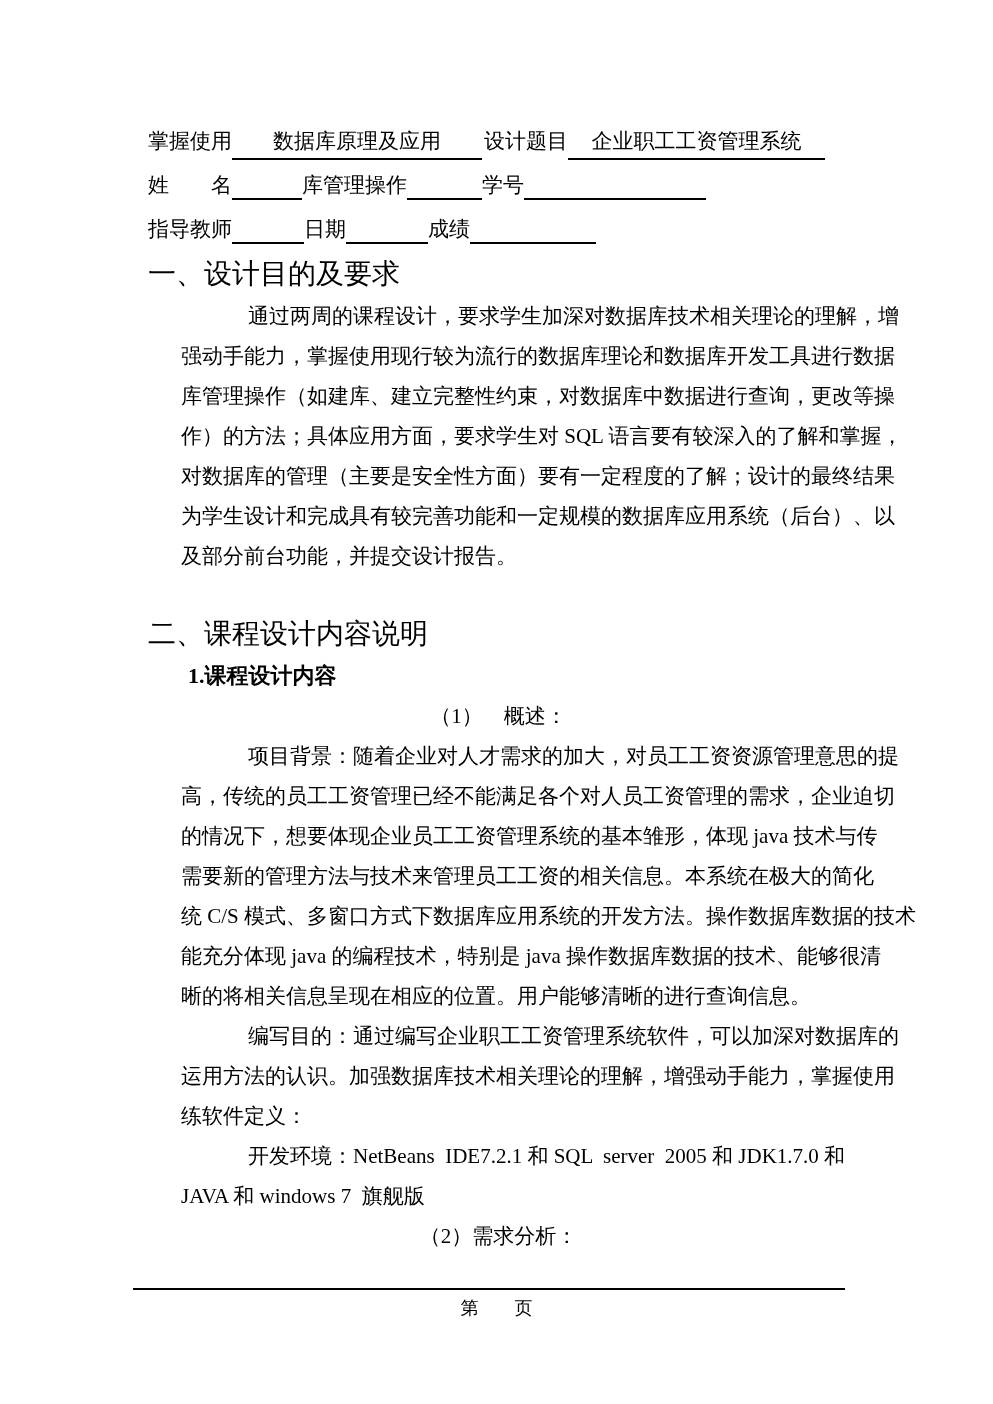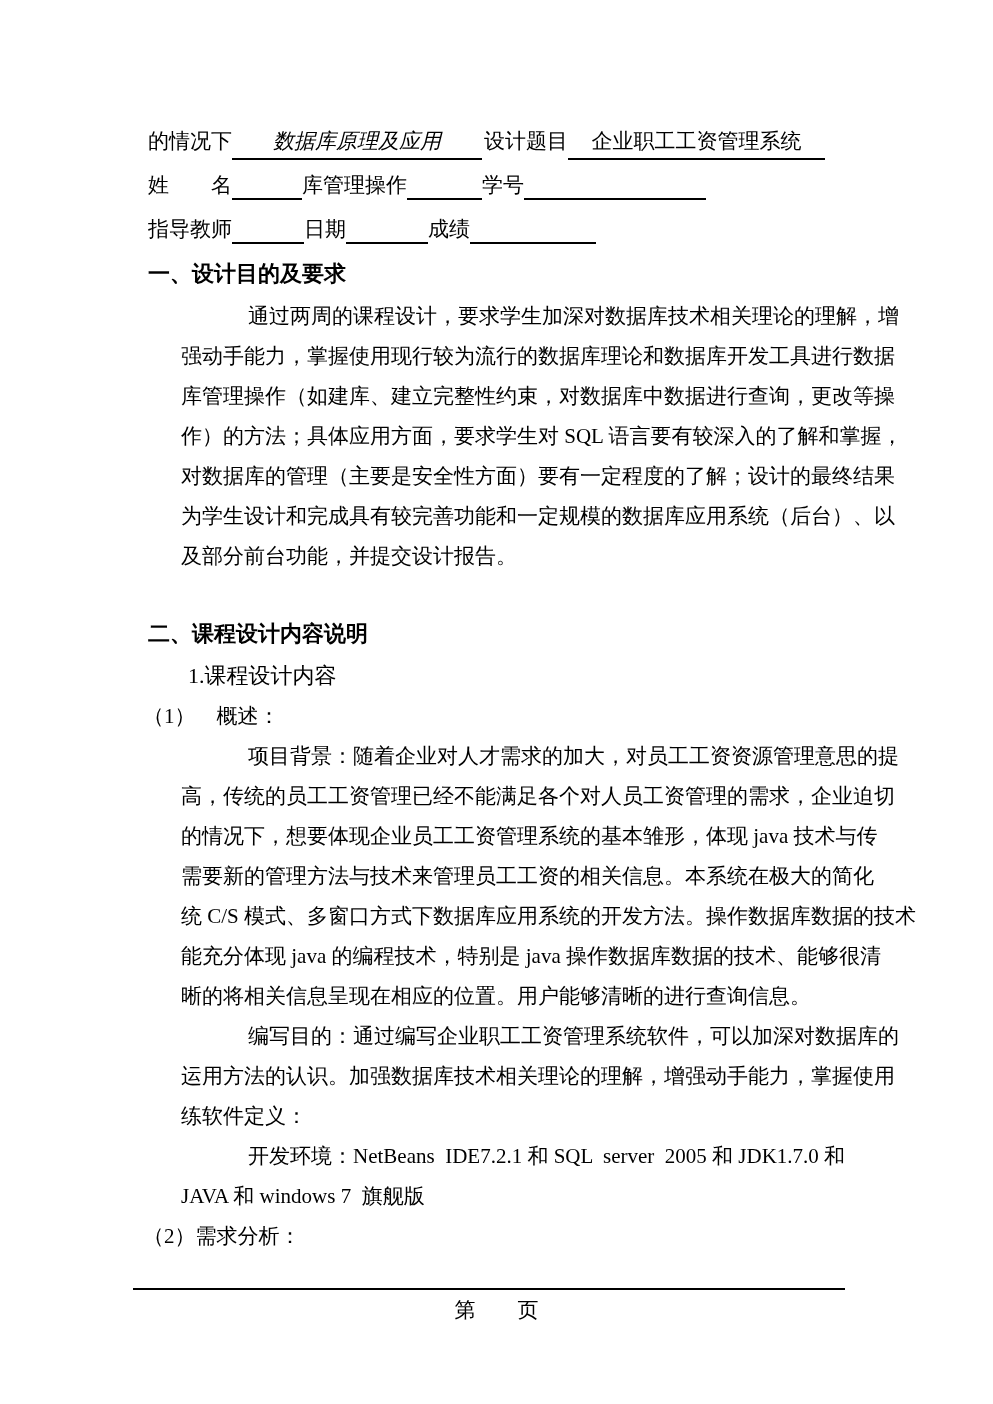--- a/index.html
+++ b/index.html
@@ -12,46 +12,46 @@
   .spacer-top { height:116px; }
 
   
   .hdr-line { display:flex; align-items:flex-end; height:44px; font-size:21px; }
   .hl { line-height:26px; padding-bottom:6px; white-space:pre; }
   .uf { line-height:26px; border-bottom:2px solid #000; text-align:center;
         padding-bottom:4px; white-space:pre; }
   .ub { height:0; border-bottom:2px solid #000; margin-bottom:4px; }
 
   
-  .h1 { height:44px; line-height:44px; font-size:22px; font-weight:bold; white-space:pre; }
+  .h1 { height:44px; line-height:44px; font-size:28px; font-weight:normal; white-space:pre; }
   .h1.gap { margin-top:36px; }
-  .h2 { height:40px; line-height:40px; font-size:22px; font-weight:normal;
+  .h2 { height:40px; line-height:40px; font-size:22px; font-weight:bold;
         padding-left:40px; white-space:pre; }
 
   
   .bl { height:40px; line-height:40px; font-size:21px; white-space:pre;margin-left:33px; }
   .indent { text-indent:67px; }
-  .item { height:40px; line-height:40px; font-size:21px; white-space:pre; margin-left:-5px; }
+  .item { height:40px; line-height:40px; font-size:21px; white-space:pre; margin-left:-5px;text-align:center; }
 
   
   .footer-rule { position:absolute; left:133px; top:1288px; width:712px;
                  border-top:2px solid #000; }
   .footer-text { position:absolute; left:0; top:1296px; width:993px;
-                 text-align:center; font-size:21px; white-space:pre; }
+                 text-align:center; font-size:18px; white-space:pre; }
 </style>
 </head>
 <body>
 
 <div class="page">
   <div class="content">
     <div class="spacer-top"></div>
 
     <div class="hdr-line">
-      <span class="hl">的情况下</span>
-      <span class="uf" style="width:250px;font-style:italic;">数据库原理及应用</span>
+      <span class="hl">掌握使用</span>
+      <span class="uf" style="width:250px;">数据库原理及应用</span>
       <span class="hl" style="padding-left:2px;">设计题目</span>
       <span class="uf" style="width:257px;">企业职工工资管理系统</span>
     </div>
 
     <div class="hdr-line">
       <span class="hl">姓　　名</span>
       <span class="ub" style="width:70px;"></span>
       <span class="hl">库管理操作</span>
       <span class="ub" style="width:75px;"></span>
       <span class="hl">学号</span>

